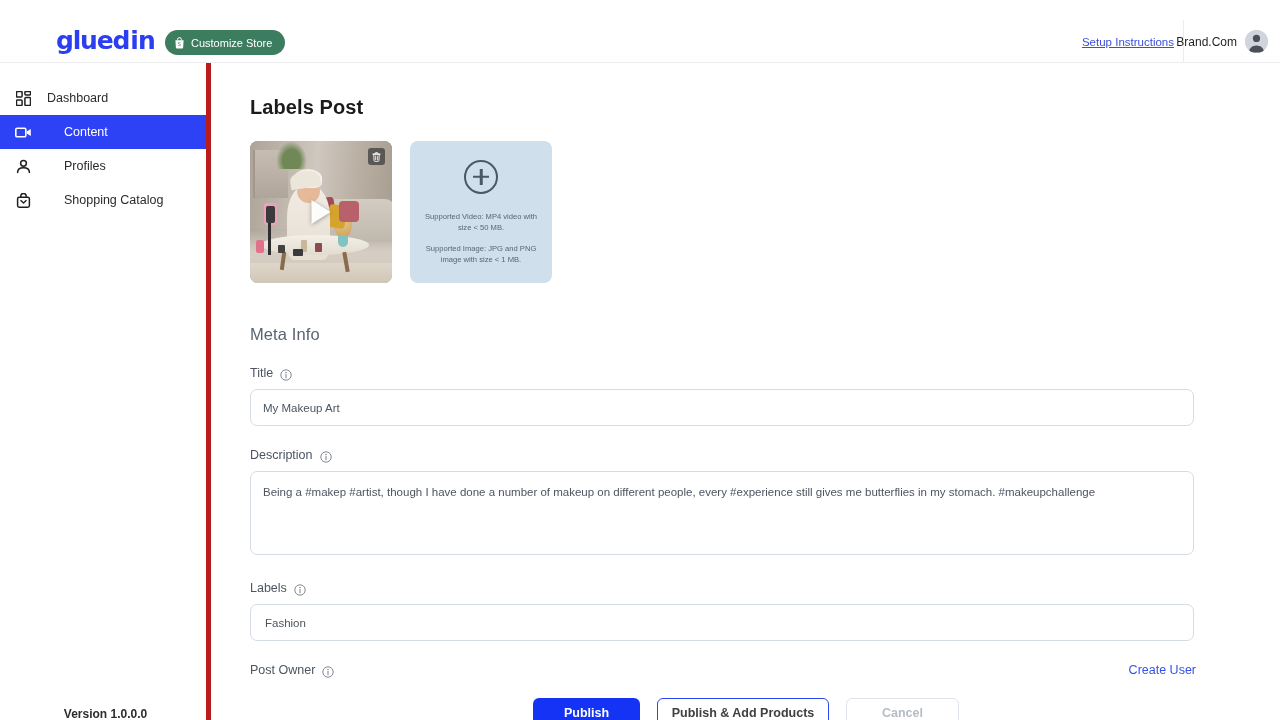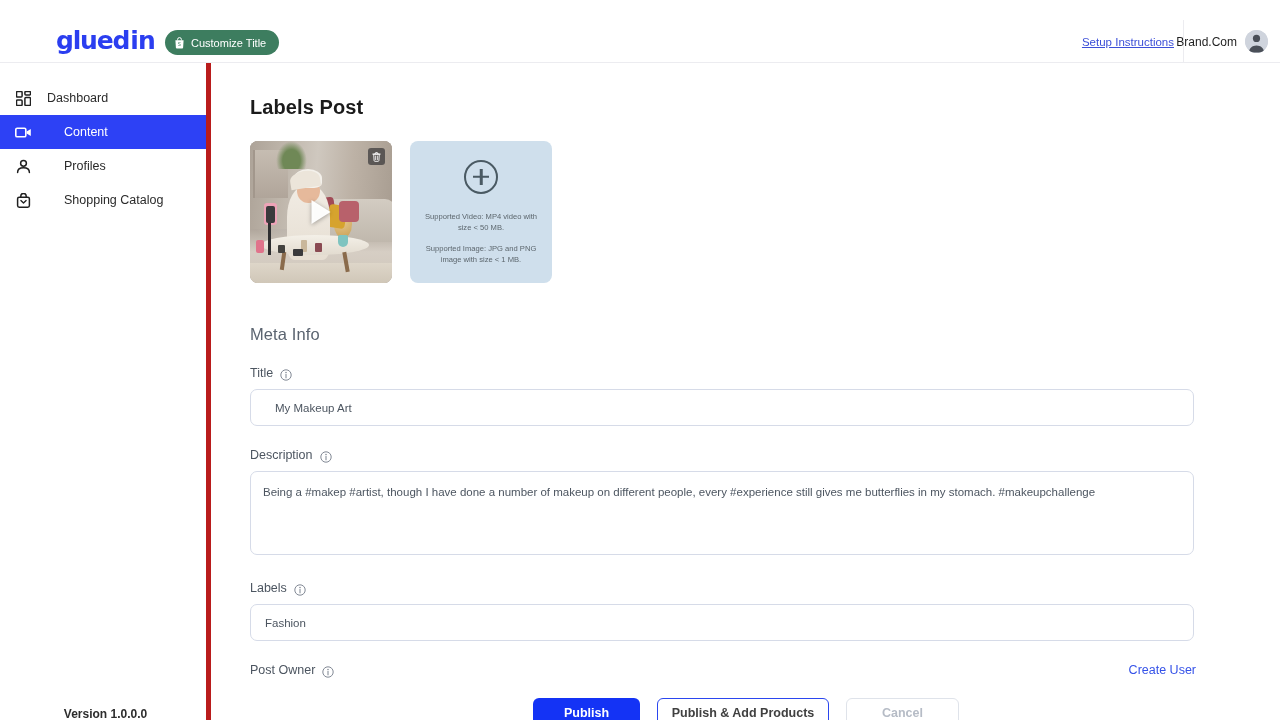--- a/index.html
+++ b/index.html
@@ -396,21 +396,21 @@
 
   .text-input {
     width: 944px;
     height: 37px;
     border: 1px solid #d6dbe8;
     border-radius: 7px;
     background: #ffffff;
     font-family: "Liberation Sans", sans-serif;
     font-size: 11.5px;
     color: #4c5560;
-    padding: 0 24px;
+    padding: 0 12px;
     outline: none;
   }
   .text-input.indent { padding-left: 14px; }
   .text-input::placeholder { color: #9aa3af; }
 
   .textarea-input {
     width: 944px;
     height: 84px;
     border: 1px solid #d6dbe8;
     border-radius: 7px;
@@ -484,21 +484,21 @@
     </div>
 
     <button class="customize-btn">
       <span class="bag-icon">
         <svg width="11" height="12" viewBox="0 0 11 12" fill="none">
           <path d="M1.4 3.2h8.2l-.5 7.6a.9.9 0 0 1-.9.8H2.8a.9.9 0 0 1-.9-.8L1.4 3.2z" fill="#ffffff"></path>
           <path d="M3.6 3.4V2.5a1.9 1.9 0 0 1 3.8 0v.9" stroke="#ffffff" stroke-width="1" fill="none"></path>
           <text x="5.2" y="8.6" font-size="4.6" fill="#3d7d5f" text-anchor="middle" font-family="Liberation Sans">S</text>
         </svg>
       </span>
-      <span>Customize Title</span>
+      <span>Customize Store</span>
     </button>
 
     <div class="setup-link">Setup Instructions</div>
 
     <div class="header-divider"></div>
 
     <div class="user-box">
       <span class="user-name">Brand.Com</span>
       <span class="avatar">
         <svg width="23" height="23" viewBox="0 0 23 23">

